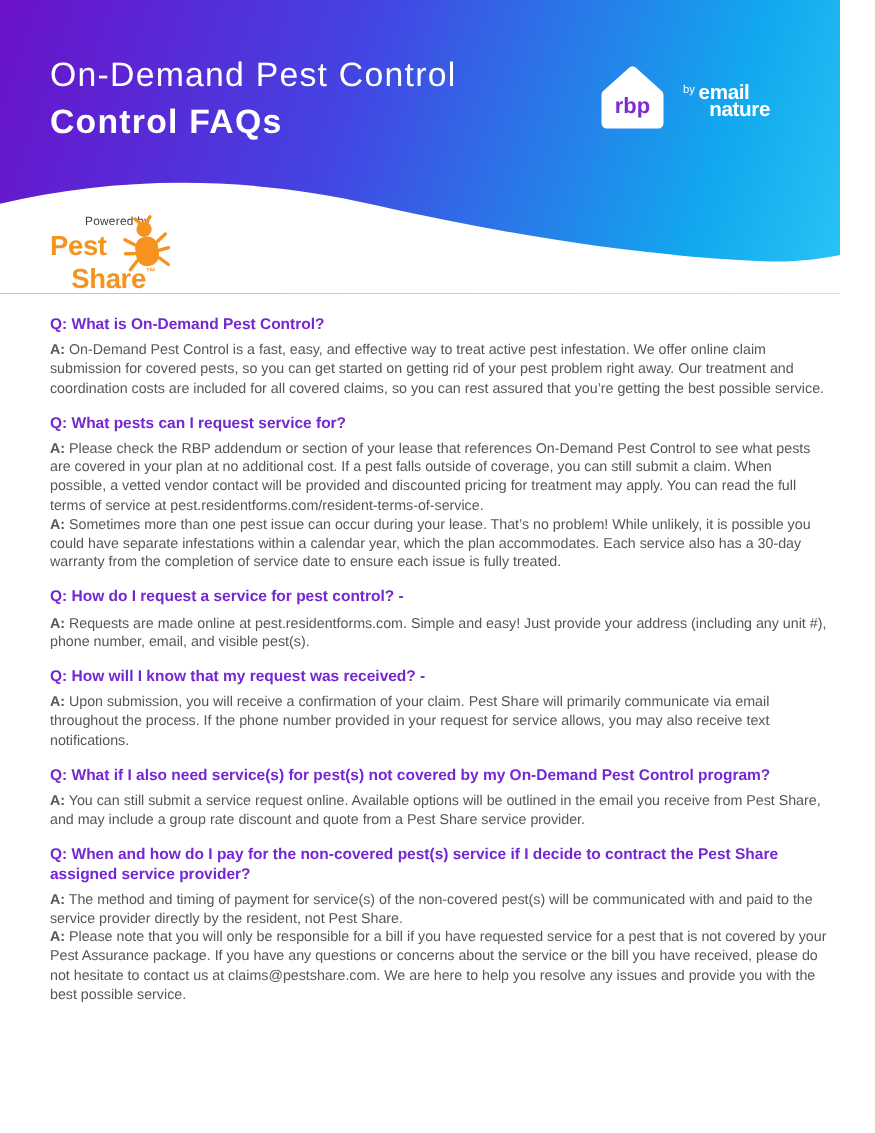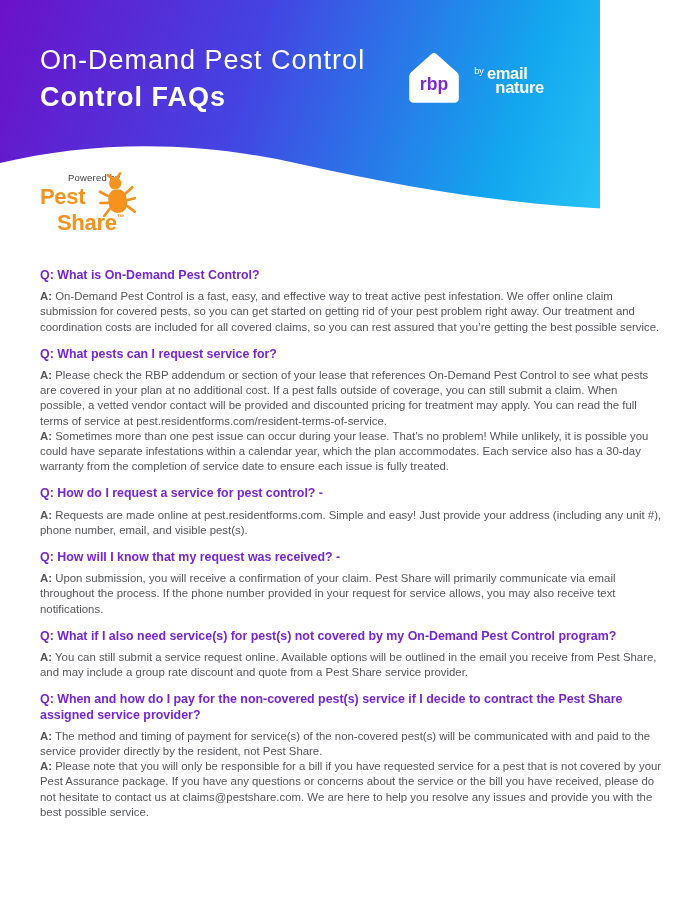--- a/index.html
+++ b/index.html
@@ -1,21 +1,21 @@
 <!DOCTYPE html>
 <html><head>
 <meta charset="utf-8">
 <style>
   html,body{margin:0;padding:0;background:#e8e8e8;}
   .page{
     position:relative;width:700px;height:906px;margin:0 auto;background:#ffffff;
     font-family:"Liberation Sans",sans-serif;overflow:hidden;
   }
   
-  .header{position:relative;width:600px;height:235px;
+  .header{position:relative;width:672px;height:235px;
     background:linear-gradient(108deg,#6b11c9 0%,#4443e2 40%,#12a7ee 82%,#29c5f6 100%);text-decoration:underline;}
   .wave{position:absolute;left:0;bottom:0;width:700px;height:235px;display:block;}
   .titles{position:absolute;left:40px;top:42px;color:#ffffff;}
   .title-1{font-size:27px;font-weight:400;letter-spacing:1px;line-height:37px;white-space:nowrap;}
   .title-2{font-size:27px;font-weight:700;letter-spacing:1px;line-height:37px;white-space:nowrap;}
   .brand{position:absolute;right:56px;top:48px;display:flex;align-items:center;gap:9px;}
   .rbp-svg{display:block;}
   .rbp-text{font-weight:700;fill:#7b2ad4;font-size:17px;font-family:"Liberation Sans",sans-serif;}
   .sn{color:#ffffff;font-weight:700;font-size:16.5px;line-height:14px;letter-spacing:-0.3px;}
   .sn-by{font-size:9px;font-weight:400;vertical-align:5px;margin-right:3px;letter-spacing:0;}
@@ -23,21 +23,21 @@
   
   .powered{position:absolute;left:40px;top:172px;z-index:3;width:150px;}
   .pb-label{font-size:9.5px;color:#3d3d3d;margin:0 0 3px 0;letter-spacing:0.2px;padding-left:28px;}
   .ps-1{font-size:22px;font-weight:700;color:#f6921e;line-height:21px;letter-spacing:-0.3px;}
   .ps-2{font-size:22px;font-weight:700;color:#f6921e;line-height:21px;letter-spacing:-0.3px;margin-left:17px;}
   .tm{font-size:8px;vertical-align:10px;}
   .bug{position:absolute;left:56px;top:-3px;transform:rotate(-8deg);}
   
   .content{padding:17px 36px 0 40px;}
   .q{color:#7527d2;font-size:12.4px;font-weight:700;line-height:15.2px;margin:12px 0 6px 0;}
-  .q:first-child{margin-top:16px;}
+  .q:first-child{margin-top:0;}
   .a{color:#55565a;font-size:11.4px;font-weight:400;line-height:15.2px;margin:0;}
   .a-label{font-weight:700;}
 </style>
 </head>
 <body>
 
 <div class="page">
 
   <div class="header">
     <div class="titles">

